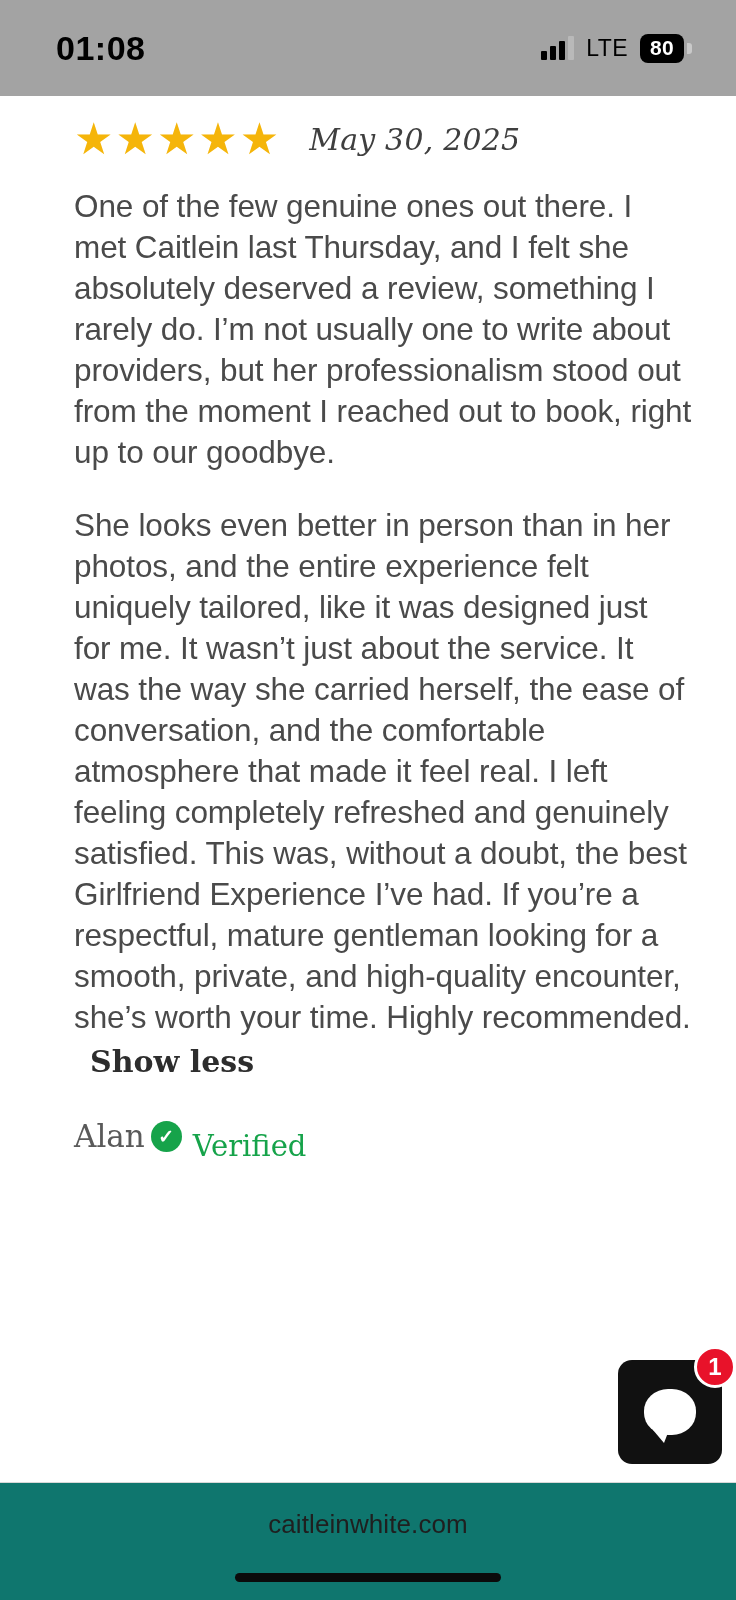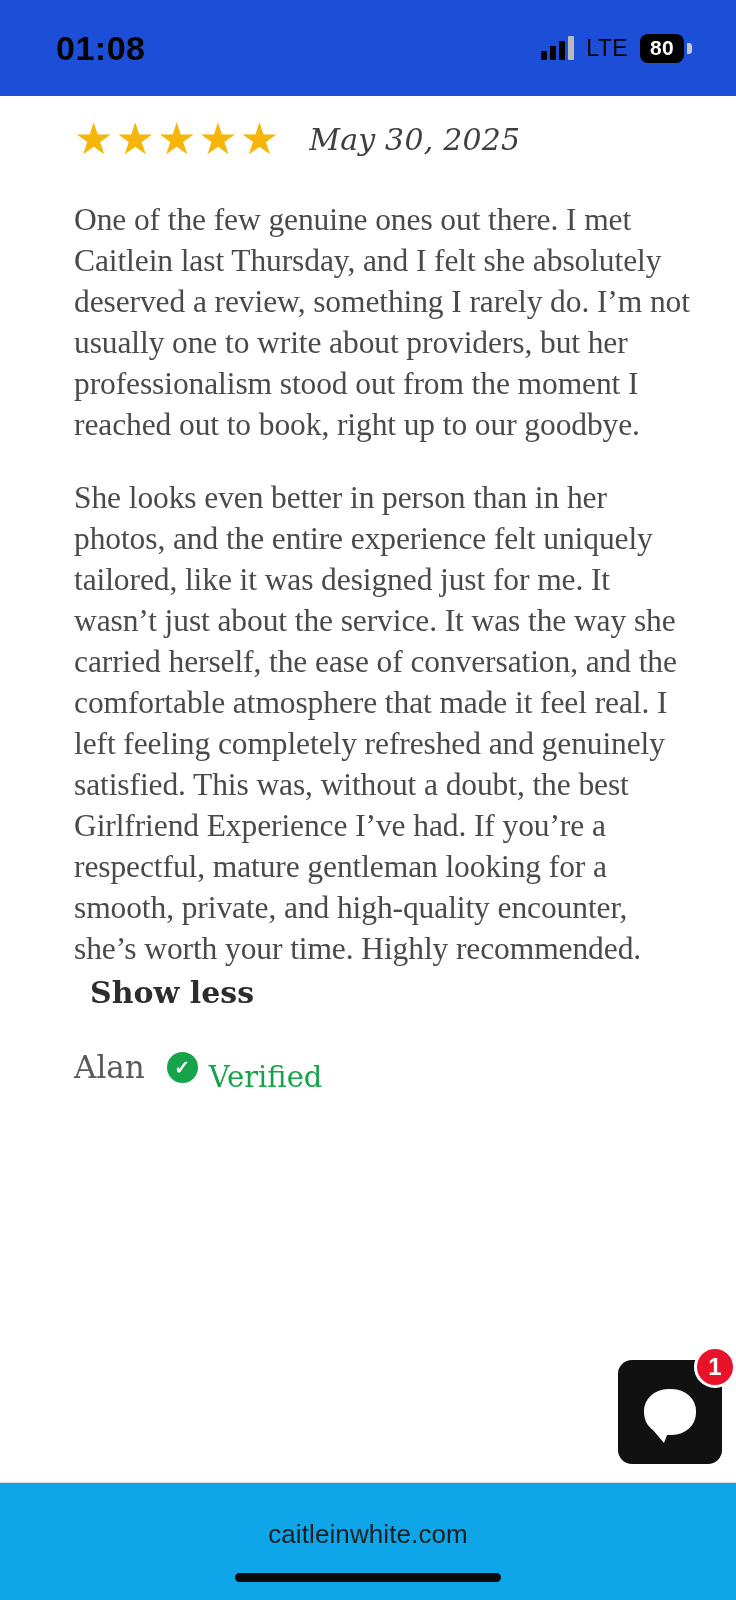--- a/index.html
+++ b/index.html
@@ -20,21 +20,21 @@
   }
 
   
   .statusbar {
     height: 96px;
     flex: 0 0 96px;
     display: flex;
     align-items: center;
     justify-content: space-between;
     padding: 0 52px 0 56px;
-    background: #1d4ed8;
+    background: #a3a3a3;
   }
   .status-time {
     font-size: 34px;
     font-weight: 700;
     letter-spacing: 0.5px;
     color: #000;
     font-family: "Liberation Sans", sans-serif;
   }
   .status-right {
     display: flex;
@@ -111,41 +111,41 @@
     white-space: nowrap;
   }
   .review-date {
     font-family: "DejaVu Serif", serif;
     font-style: italic;
     font-size: 30px;
     color: #3f3f3f;
     letter-spacing: 0.2px;
   }
   .review-body {
-    margin-top: 31px;
-    font-family: Liberation Serif, serif;
+    margin-top: 18px;
+    font-family: Liberation Sans, sans-serif;
     font-size: 31.5px;
     line-height: 41px;
     color: #4a4a4a;
     letter-spacing: -0.1px;
   }
   .review-body p + p { margin-top: 32px; }
   .show-less {
     margin-top: 6px;
     padding-left: 16px;
     font-family: "DejaVu Serif", serif;
     font-size: 30px;
     font-weight: 700;
     color: #2d2d2d;
   }
   .reviewer-row {
     margin-top: 30px;
     display: flex;
     align-items: center;
-    gap: 22px;
+    gap: 6px;
   }
   .reviewer-name {
     font-family: "DejaVu Serif", serif;
     font-size: 31px;
     color: #5a5a5a;
   }
   .verified-badge {
     display: flex;
     align-items: center;
     gap: 11px;
@@ -212,25 +212,25 @@
     display: flex;
     align-items: center;
     justify-content: center;
     border: 3px solid #ffffff;
   }
 
   
   .bottombar {
     flex: 0 0 118px;
     border-top: 1px solid #d8d8d8;
-    background: #0ea5e9;
+    background: #0f766e;
     display: flex;
     align-items: flex-start;
     justify-content: center;
-    padding-top: 36px;
+    padding-top: 26px;
   }
   .url {
     font-size: 26px;
     color: #1f1f1f;
     font-weight: 400;
     letter-spacing: 0.1px;
   }
   .home-indicator {
     position: absolute;
     left: 50%;

